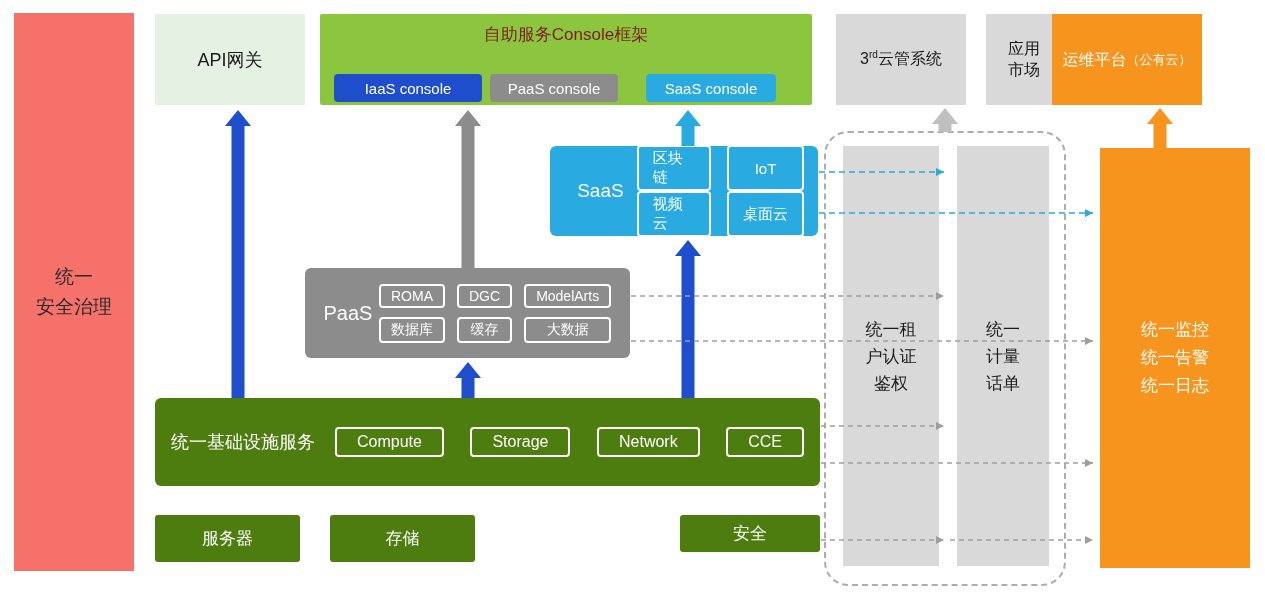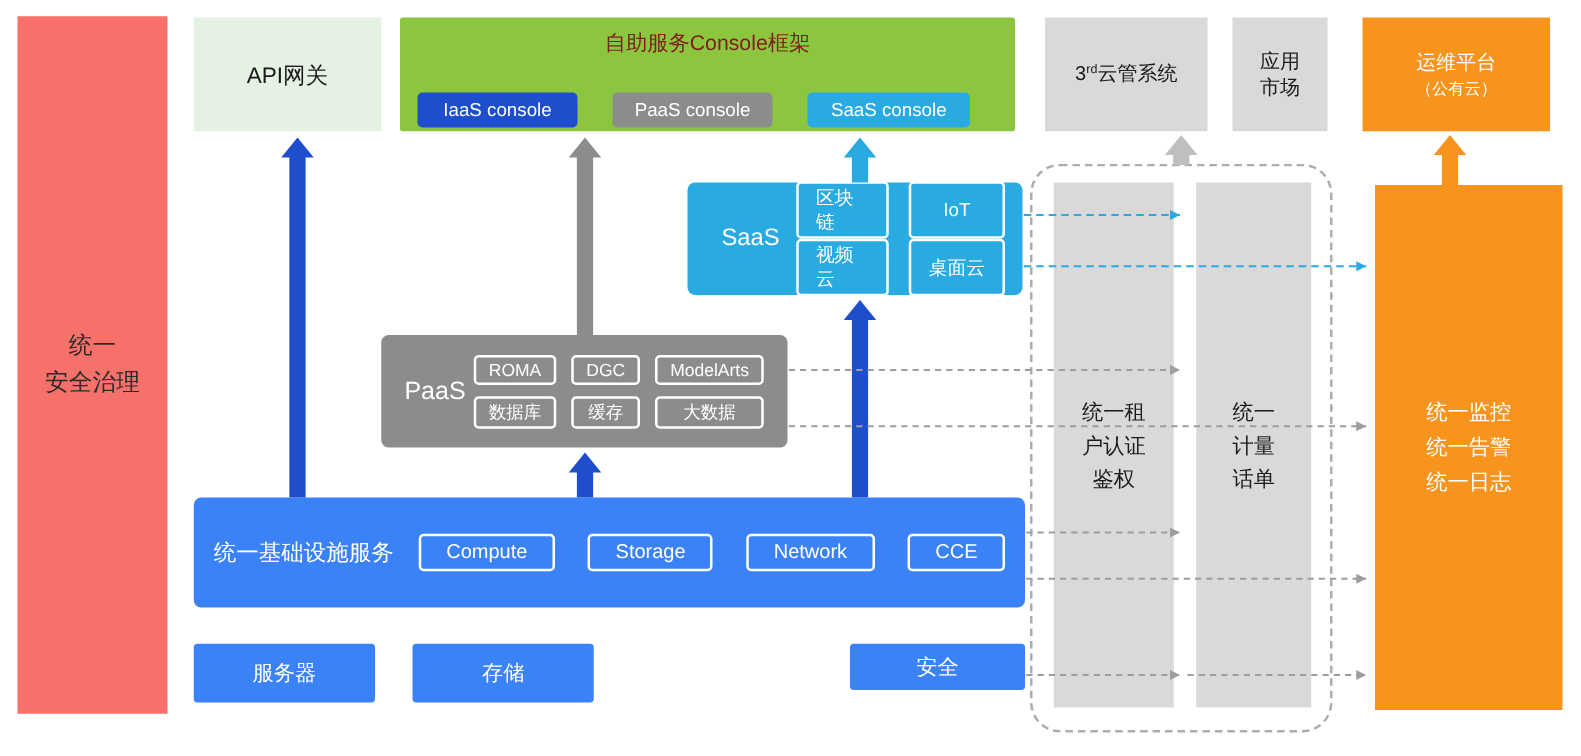--- a/index.html
+++ b/index.html
@@ -9,21 +9,21 @@
   .abs { position:absolute; }
   .center { display:flex; align-items:center; justify-content:center; text-align:center; }
   .pre { white-space:pre-line; }
 
   
   .red-bar    { background:#F7716B; color:#2b2b2b; font-size:19px; line-height:30px; }
   .lgreen-box { background:#E4F1E3; font-size:18px; }
   .green-box  { background:#8CC63E; border-radius:2px; }
   .lgray-box  { background:#D9D9D9; font-size:16px; }
   .orange-box { background:#F7941E; color:#fff; }
-  .blue-box   { background:#3b82f6; color:#fff; }
+  .blue-box   { background:#4d7c0f; color:#fff; }
   .cyan-box   { background:#29ABE2; color:#fff; border-radius:6px; }
   .gray-box   { background:#8C8C8C; color:#fff; border-radius:6px; }
 
   .console-title { position:absolute; top:9px; left:0; right:0; text-align:center; font-size:17px; color:#7f1d1d; }
   .console-btn { position:absolute; top:60px; height:28px; border-radius:4px; color:#fff; font-size:15px;
                  display:flex; align-items:center; justify-content:center; }
 
   .chip { border:2px solid #fff; border-radius:4px; color:#fff;
           display:flex; align-items:center; justify-content:center; }
   .chip.sm { font-size:14px; padding:2px 10px; }
@@ -64,37 +64,37 @@
     <span class="pre">统一
 安全治理</span>
   </div>
 
   <div class="abs center lgreen-box" style="left:155px;top:14px;width:150px;height:91px;">
     <span>API网关</span>
   </div>
 
   <div class="abs green-box" style="left:320px;top:14px;width:492px;height:91px;">
     <div class="console-title">自助服务Console框架</div>
-    <div class="console-btn" style="left:14px;width:128px;background:#1E4ECB;">IaaS console</div>
+    <div class="console-btn" style="left:14px;width:148px;background:#1E4ECB;">IaaS console</div>
     <div class="console-btn" style="left:170px;width:128px;background:#8C8C8C;">PaaS console</div>
     <div class="console-btn" style="left:326px;width:130px;background:#29ABE2;">SaaS console</div>
   </div>
 
   <div class="abs center lgray-box" style="left:836px;top:14px;width:130px;height:91px;">
     <span>
       <span>3</span><sup class="rd">rd</sup><span>云管系统</span>
     </span>
   </div>
 
   <div class="abs center lgray-box" style="left:986px;top:14px;width:76px;height:91px;">
     <span class="pre">应用
 市场</span>
   </div>
 
-  <div class="abs center orange-box" style="left:1090px;top:14px;width:150px;height:91px;flex-direction:column;">
+  <div class="abs center orange-box" style="left:1052px;top:14px;width:150px;height:91px;">
     <span class="om-line1">运维平台</span>
     <span class="om-line2">（公有云）</span>
   </div>
 
   <div class="abs cyan-box" style="left:550px;top:146px;width:268px;height:90px;">
     <div class="saas-inner">
       <div class="saas-label">SaaS</div>
       <div class="saas-chips">
         <div class="chip md">区块链</div>
         <div class="chip md">IoT</div>

